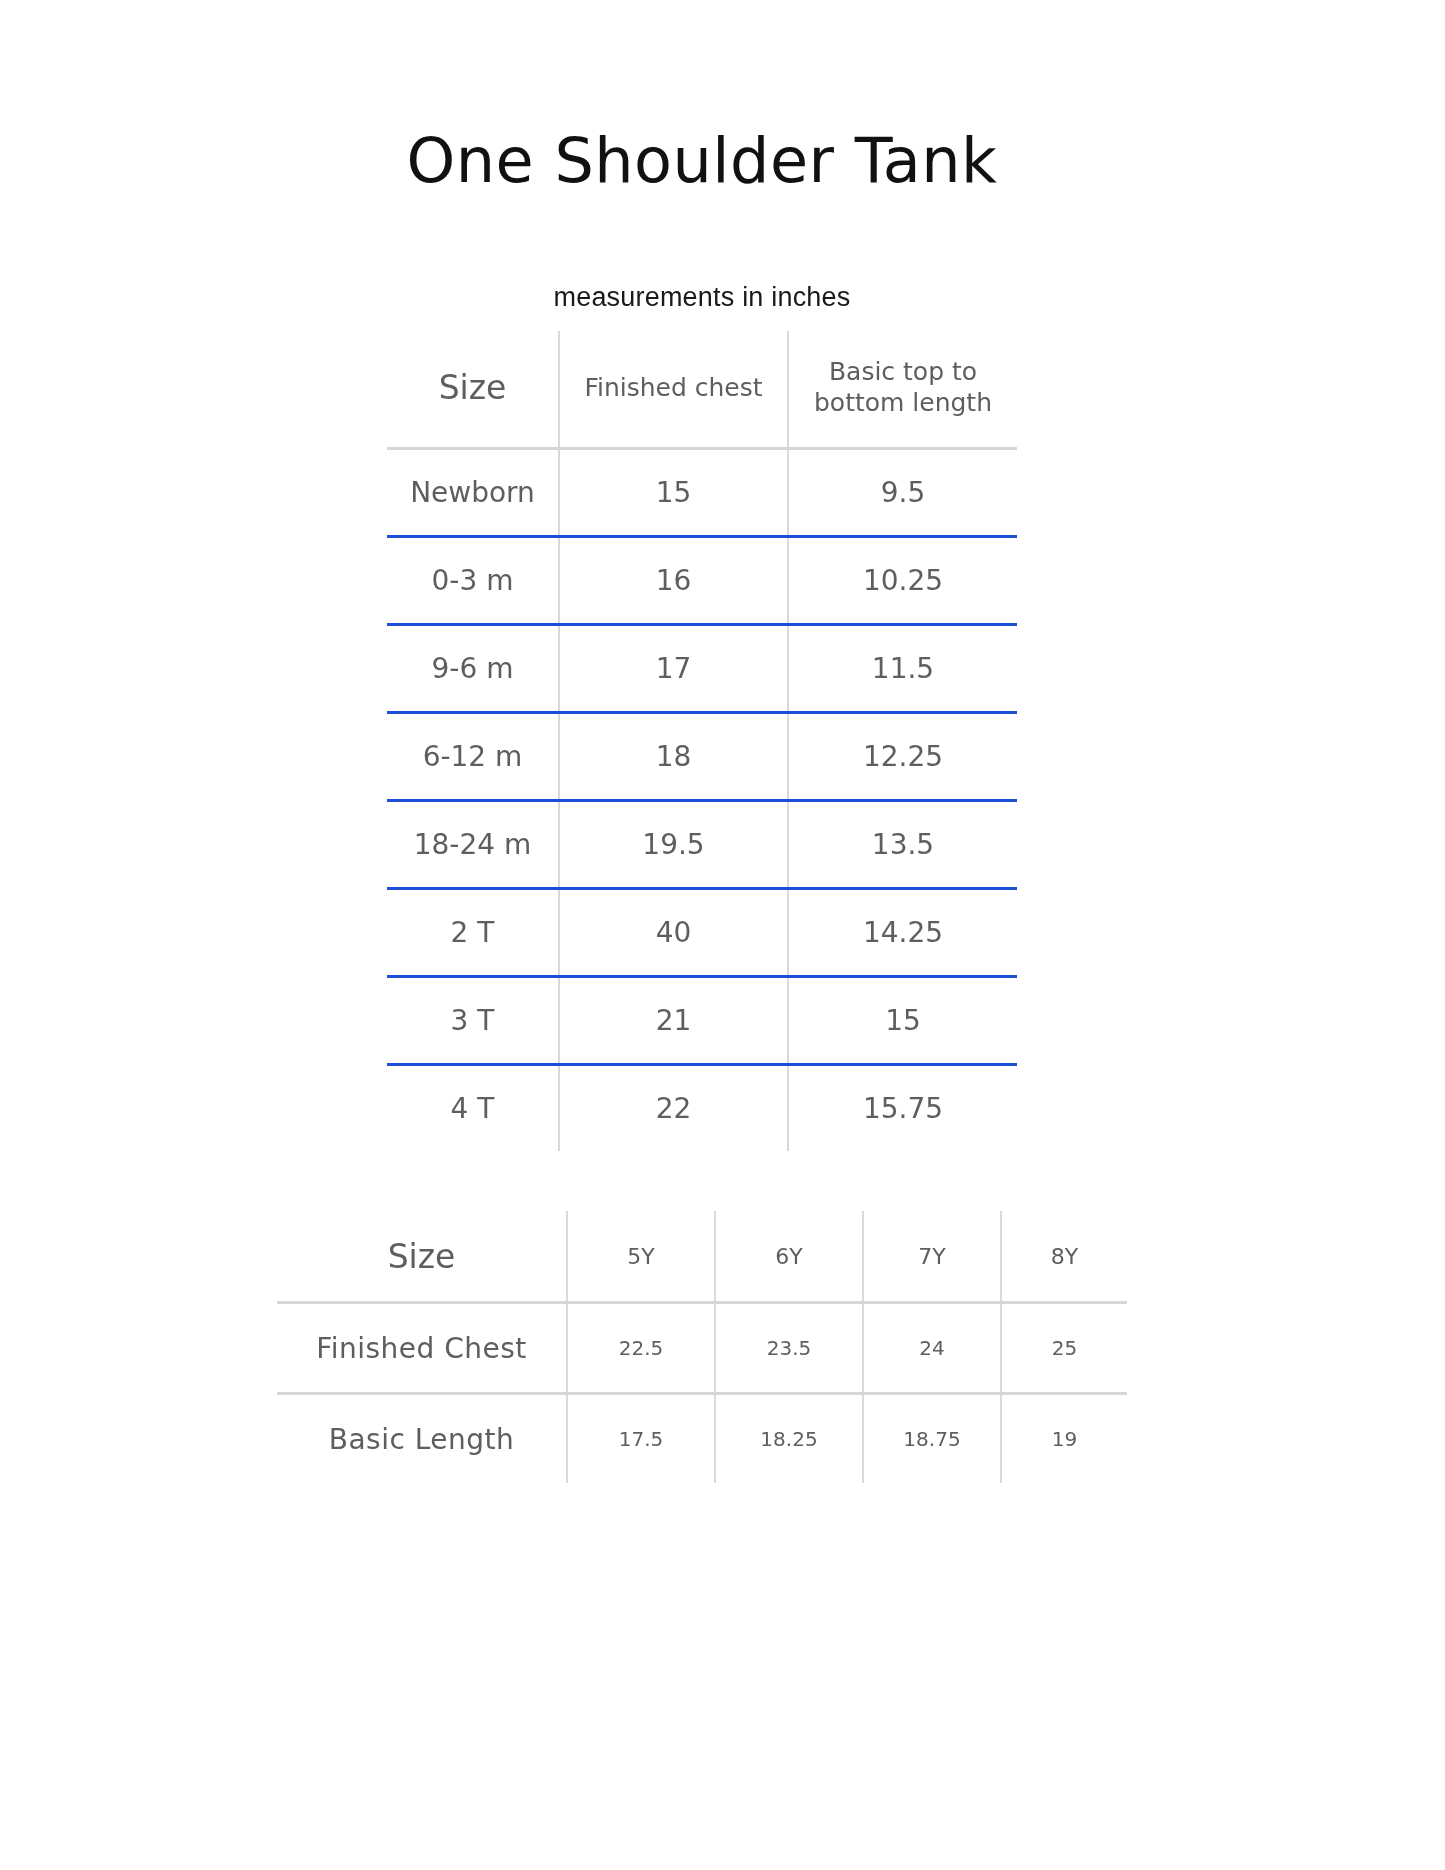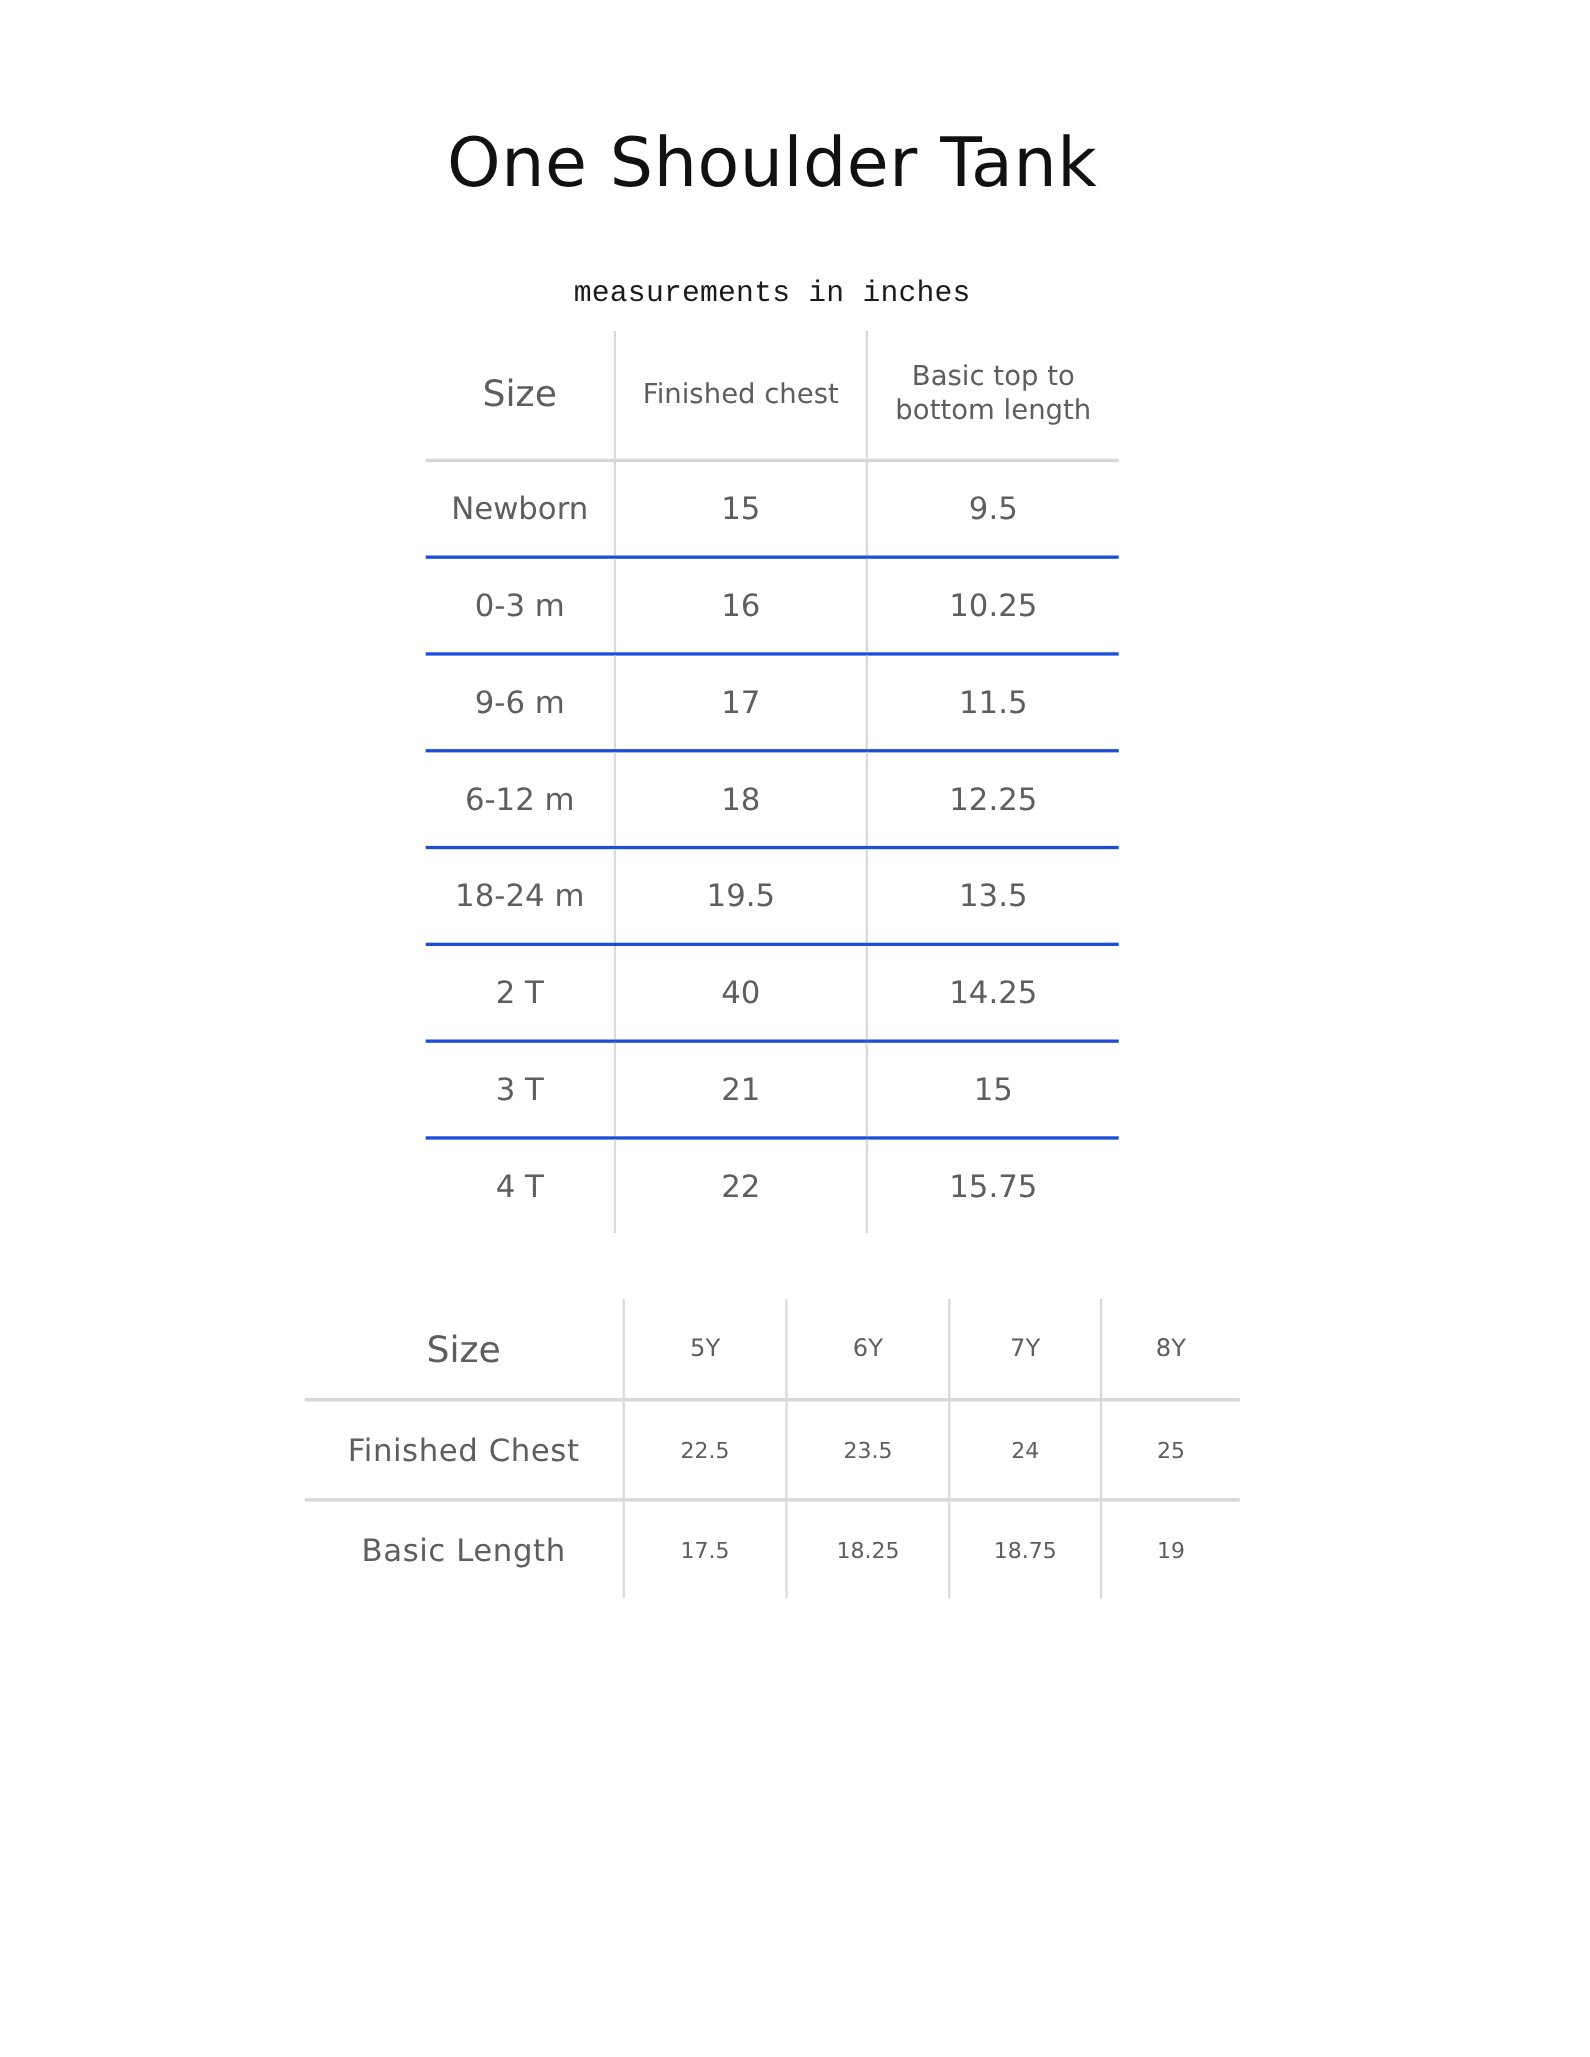--- a/index.html
+++ b/index.html
@@ -12,21 +12,21 @@
     height: 1870px;
     font-family: "Liberation Sans", sans-serif;
     color: #5a5a5a;
     position: relative;
     overflow: hidden;
   }
   .page {
     width: 1404px;
     height: 1870px;
     box-sizing: border-box;
-    padding: 3px;
+    padding: 16px;
     position: relative;
   }
 
   
   .title {
     text-align: center;
     font-size: 62px;
     font-weight: 400;
     color: #111111;
     letter-spacing: 0.5px;
@@ -34,23 +34,23 @@
     padding-top: 108px;
     line-height: 1.2;
     font-family: "DejaVu Sans", sans-serif;
   }
 
   
   .subtitle {
     text-align: center;
     font-size: 27px;
     color: #1a1a1a;
-    margin: 0;
+    margin: 16px;
     padding-top: 68px;
-    font-family: Liberation Mono, monospace;
+    font-family: Liberation Sans, sans-serif;
     letter-spacing: 0.2px;
   }
 
   
   .table-one-wrap {
     width: 630px;
     margin: 18px auto 0 auto;
   }
   table.t1 {
     border-collapse: collapse;

